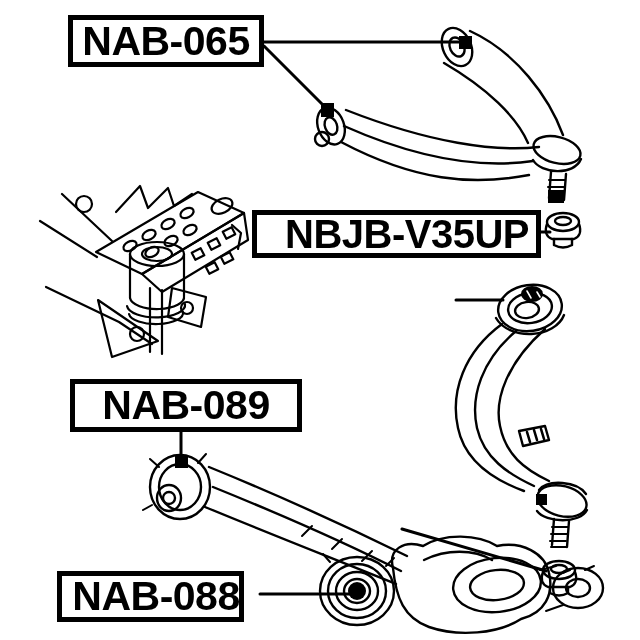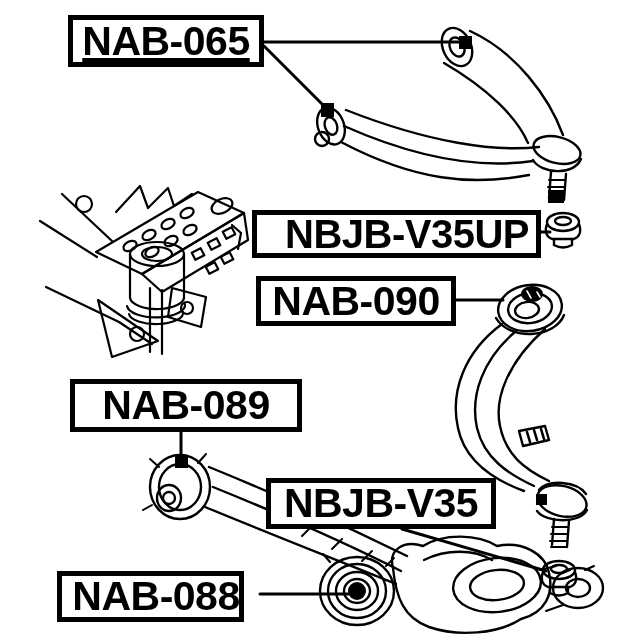--- a/index.html
+++ b/index.html
@@ -142,24 +142,22 @@
       <path d="M554,239 V245 M572,239 V245 M554,245 Q563,250 572,245"></path>
     </g>
     <g>
       <ellipse cx="559" cy="570" rx="16" ry="9"></ellipse>
       <ellipse cx="559" cy="569" rx="8" ry="4"></ellipse>
       <path d="M543,572 C540,580 543,585 548,587 L570,587 C575,585 578,580 575,572"></path>
       <path d="M550,587 V593 M568,587 V593 M550,593 Q559,598 568,593"></path>
     </g>
   </svg>
 
-  <div class="part-label" style="left:68px;  top:15px;  width:196px; height:52px;text-decoration:underline;">NAB-065</div>
+  <div class="part-label" style="left:68px;  top:15px;  width:196px; height:52px;">NAB-065</div>
 
   <div class="part-label" style="left:252px; top:210px; width:289px; height:48px; font-size:40px;padding-left:21px;">NBJB-V35UP</div>
 
-  <div class="part-label" style="left:256px; top:276px; width:200px; height:50px;">NAB-090</div>
 
   <div class="part-label" style="left:70px;  top:379px; width:232px; height:53px;">NAB-089</div>
 
-  <div class="part-label" style="left:266px; top:478px; width:230px; height:51px;">NBJB-V35</div>
 
   <div class="part-label" style="left:57px;  top:571px; width:187px; height:51px;padding-left:11px;">NAB-088</div>
 </div>
 
 </body></html>

